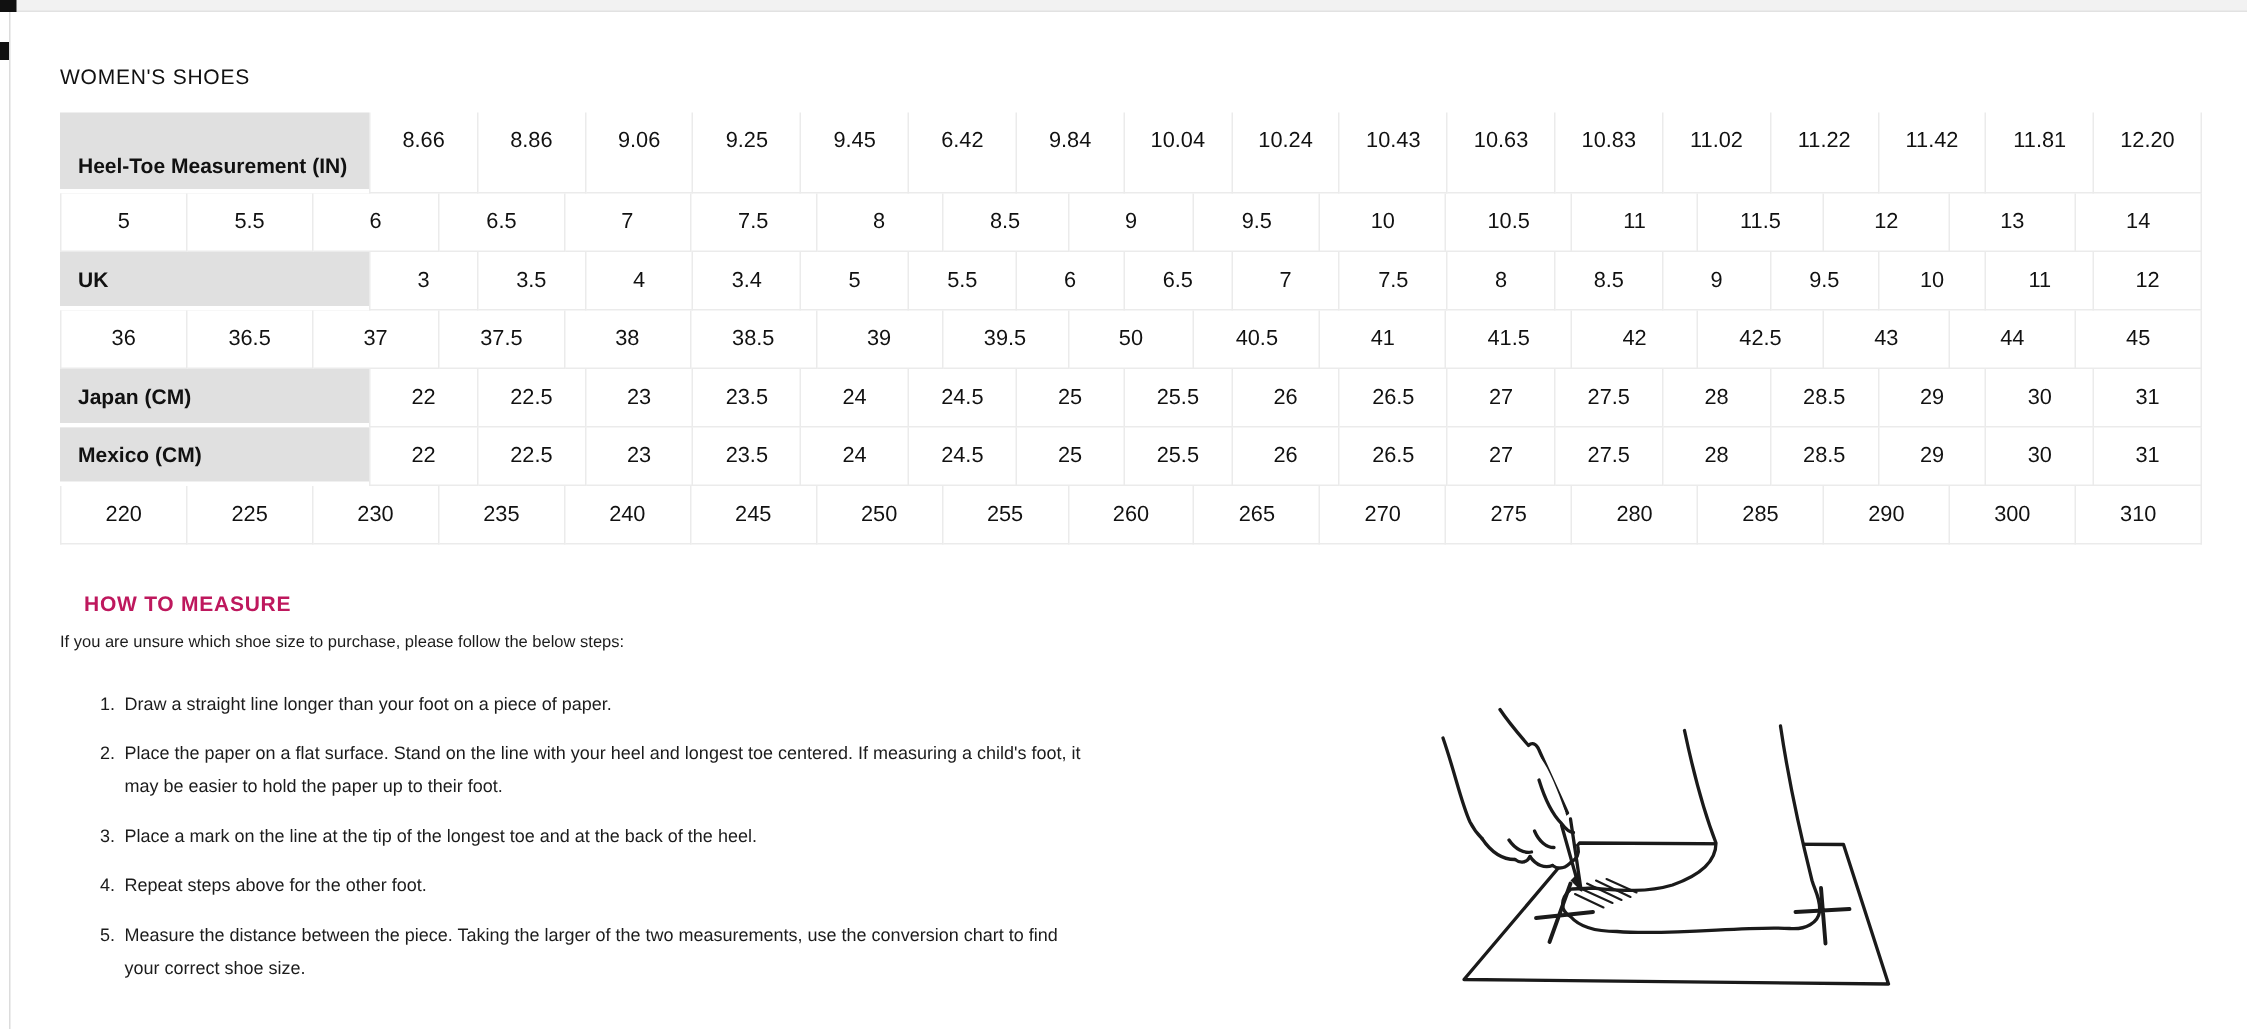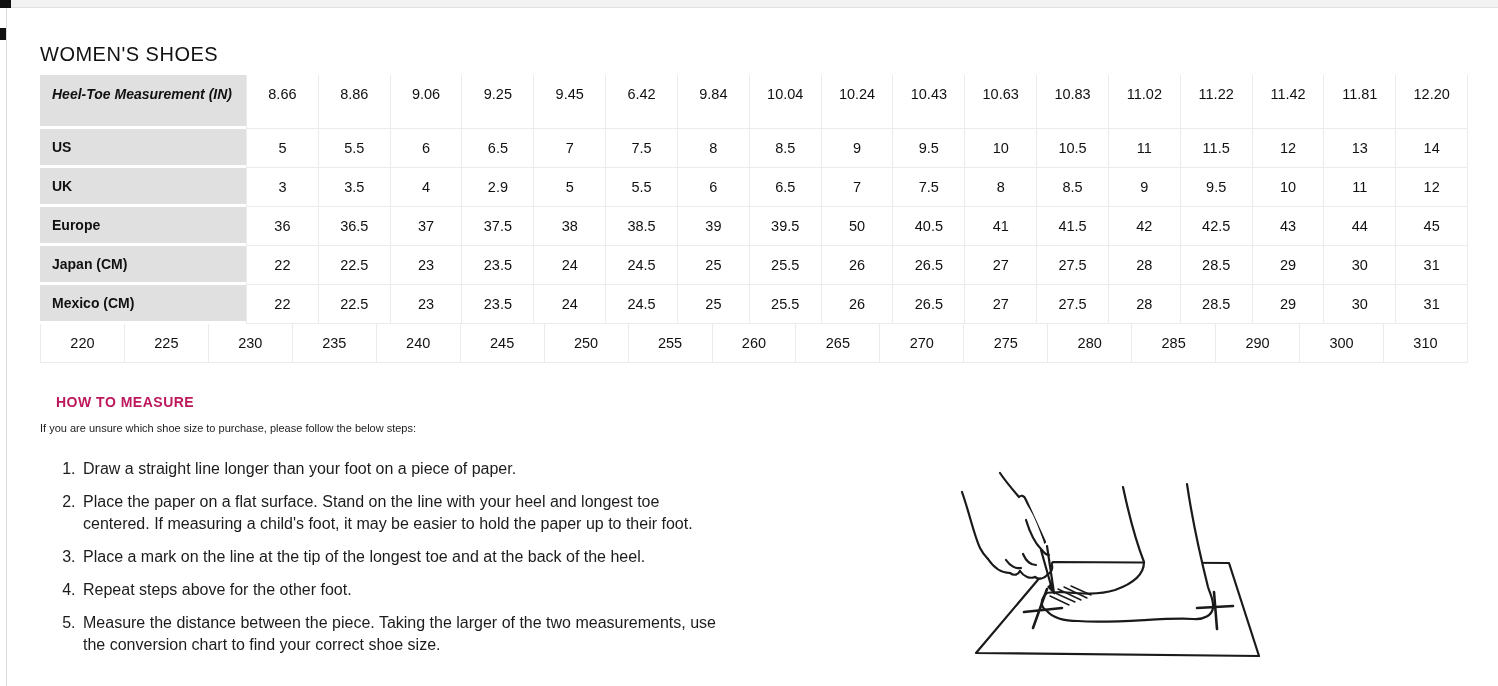--- a/index.html
+++ b/index.html
@@ -9,57 +9,57 @@
     font-family:"Liberation Sans", sans-serif;
   }
   
   .top-strip{position:absolute;left:0;top:0;right:0;height:7px;background:#f2f2f2;border-bottom:1px solid #e2e2e2;}
   .top-strip-black{position:absolute;left:0;top:0;width:11px;height:8px;background:#111;}
   .left-line{position:absolute;left:6px;top:8px;bottom:0;width:1px;background:#dcdcdc;}
   .left-notch{position:absolute;left:0;top:28px;width:6px;height:12px;background:#111;}
 
   .page-title{
     position:absolute;left:40px;top:43px;
-    font-size:20px;font-weight:500;letter-spacing:.5px;color:#111;
+    font-size:14px;font-weight:500;letter-spacing:.5px;color:#111;
   }
 
   
   .size-table{position:absolute;left:40px;top:75px;width:1428px;}
   .trow{display:flex;height:39px;}
   .trow.first{height:54px;}
   .lcell{
     width:206px;min-width:206px;box-sizing:border-box;
     background:#e0e0e0;border-bottom:3px solid #ffffff;
     display:flex;align-items:center;
     padding:0 14px 0 12px;
     font-size:14px;font-weight:700;line-height:21px;color:#111;
   }
   .dcell{
     flex:1;box-sizing:border-box;
     display:flex;align-items:center;justify-content:center;
     border-bottom:1px solid #ebebeb;border-right:1px solid #ebebeb;
     font-size:14.5px;color:#111;
   }
   .dcell.firstcol{border-left:1px solid #ebebeb;}
-  .trow.first .lcell{align-items:flex-start;padding-top:9px;font-style:italic;}
+  .trow.first .lcell{align-items:flex-start;padding-top:25px;}
   .trow.first .dcell{align-items:flex-start;padding-top:11px;}
 
   
   .htm-heading{
     position:absolute;left:56px;top:394px;
     font-size:14px;font-weight:700;letter-spacing:.5px;color:#be185d;
   }
   .htm-intro{
     position:absolute;left:40px;top:422px;
     font-size:11px;color:#1c1c1c;
   }
   .htm-steps{
     position:absolute;left:57px;top:458px;width:645px;
     margin:0;padding:0 0 0 23px;
-    font-size:16px;line-height:22px;color:#1c1c1c;
+    font-size:12px;line-height:22px;color:#1c1c1c;
   }
   .htm-steps li{margin-bottom:11px;padding-left:3px;}
 
   .illustration{position:absolute;left:930px;top:440px;width:420px;height:246px;}
 </style>
 </head>
 <body>
 
 <div class="top-strip"></div>
 <div class="top-strip-black"></div>
@@ -83,21 +83,20 @@
       <div class="dcell">10.43</div>
       <div class="dcell">10.63</div>
       <div class="dcell">10.83</div>
       <div class="dcell">11.02</div>
       <div class="dcell">11.22</div>
       <div class="dcell">11.42</div>
       <div class="dcell">11.81</div>
       <div class="dcell">12.20</div>
     </div>
     <div class="trow">
-      <div class="lcell">US</div>
       <div class="dcell firstcol">5</div>
       <div class="dcell">5.5</div>
       <div class="dcell">6</div>
       <div class="dcell">6.5</div>
       <div class="dcell">7</div>
       <div class="dcell">7.5</div>
       <div class="dcell">8</div>
       <div class="dcell">8.5</div>
       <div class="dcell">9</div>
       <div class="dcell">9.5</div>
@@ -107,37 +106,36 @@
       <div class="dcell">11.5</div>
       <div class="dcell">12</div>
       <div class="dcell">13</div>
       <div class="dcell">14</div>
     </div>
     <div class="trow">
       <div class="lcell">UK</div>
       <div class="dcell firstcol">3</div>
       <div class="dcell">3.5</div>
       <div class="dcell">4</div>
-      <div class="dcell">2.9</div>
+      <div class="dcell">3.4</div>
       <div class="dcell">5</div>
       <div class="dcell">5.5</div>
       <div class="dcell">6</div>
       <div class="dcell">6.5</div>
       <div class="dcell">7</div>
       <div class="dcell">7.5</div>
       <div class="dcell">8</div>
       <div class="dcell">8.5</div>
       <div class="dcell">9</div>
       <div class="dcell">9.5</div>
       <div class="dcell">10</div>
       <div class="dcell">11</div>
       <div class="dcell">12</div>
     </div>
     <div class="trow">
-      <div class="lcell">Europe</div>
       <div class="dcell firstcol">36</div>
       <div class="dcell">36.5</div>
       <div class="dcell">37</div>
       <div class="dcell">37.5</div>
       <div class="dcell">38</div>
       <div class="dcell">38.5</div>
       <div class="dcell">39</div>
       <div class="dcell">39.5</div>
       <div class="dcell">50</div>
       <div class="dcell">40.5</div>

